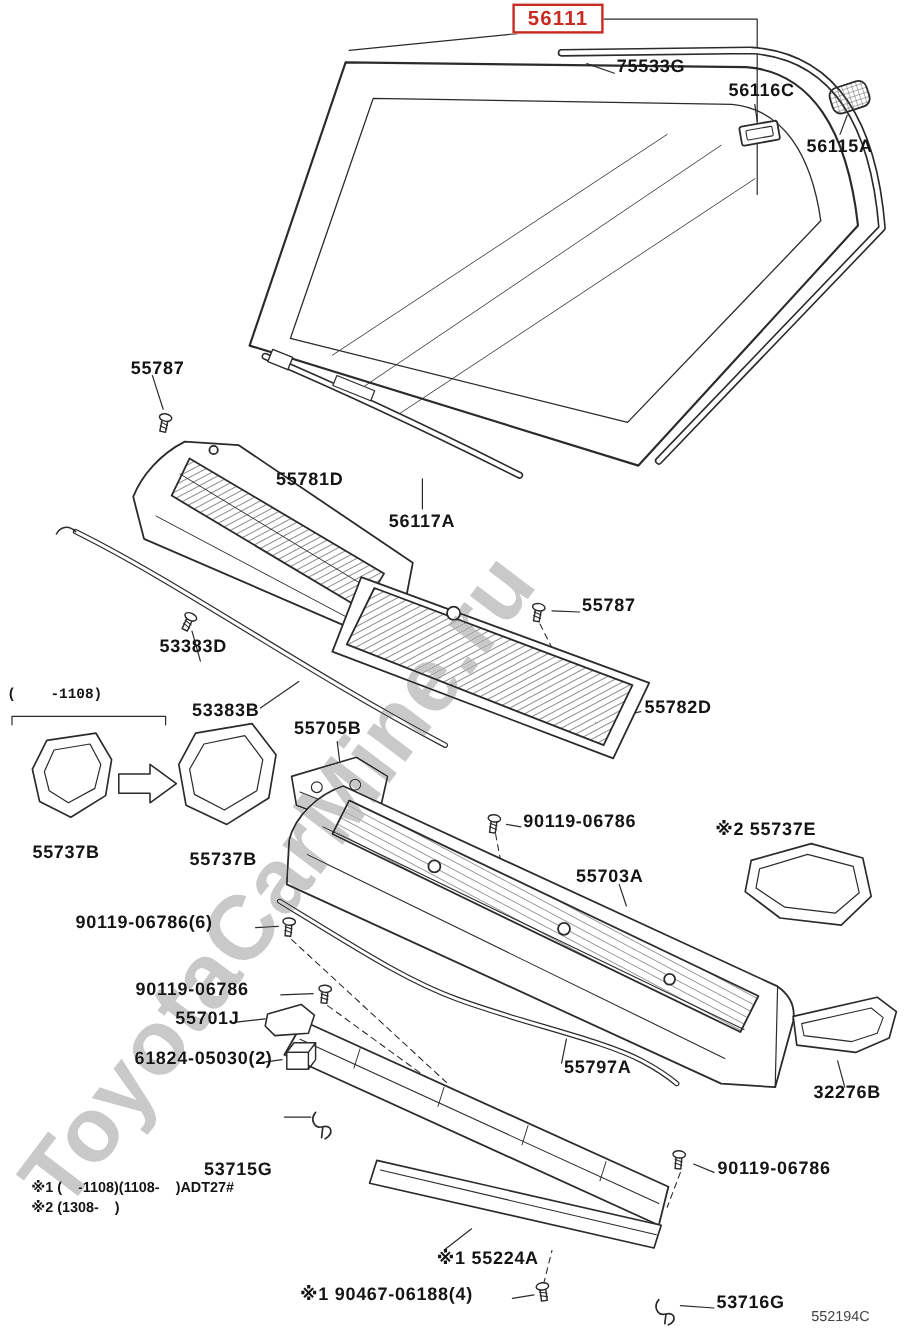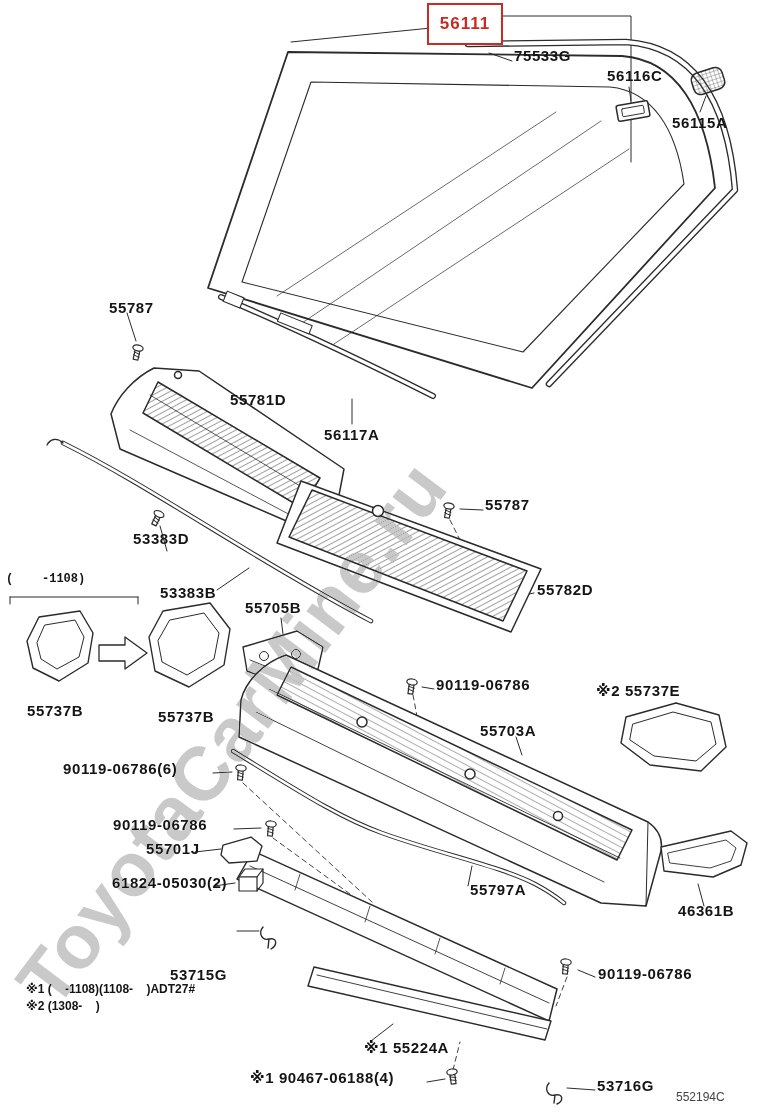--- a/index.html
+++ b/index.html
@@ -15,21 +15,21 @@
     font-size:76px; font-weight:bold; letter-spacing:1px;
     color:#c9c9c9; mix-blend-mode:darken; white-space:nowrap; pointer-events:none;
   }
   .lbl {
     position:absolute; z-index:3; font-weight:bold; font-size:15px;
     color:#141414; letter-spacing:0.6px; white-space:pre;
   }
   .lbl.sm { font-size:12px; letter-spacing:0; }
   .lbl.code { font-size:12px; font-weight:normal; color:#444; letter-spacing:0; }
   .mainbox {
-    position:absolute; left:427px; top:3px; width:76px; height:42px; z-index:3;
+    position:absolute; left:427px; top:3px; width:76px; height:25px; z-index:3;
     border:2.5px solid #c92a22; color:#c92a22; background:#fff;
     display:flex; align-items:center; justify-content:center;
     font-size:17px; font-weight:bold; letter-spacing:1px;
   }
 </style>
 </head>
 <body>
 
 <div class="canvas">
 
@@ -254,21 +254,21 @@
   <div class="lbl" style="left:158px; top:708px;">55737B</div>
   <div class="lbl" style="left:436px; top:676px;">90119-06786</div>
   <div class="lbl" style="left:596px; top:682px;">※2 55737E</div>
   <div class="lbl" style="left:480px; top:722px;">55703A</div>
   <div class="lbl" style="left:537px; top:581px;">55782D</div>
   <div class="lbl" style="left:63px;  top:760px;">90119-06786(6)</div>
   <div class="lbl" style="left:113px; top:816px;">90119-06786</div>
   <div class="lbl" style="left:126px; top:840px;margin-left:20px;">55701J</div>
   <div class="lbl" style="left:68px;  top:874px;margin-left:44px;">61824-05030(2)</div>
   <div class="lbl" style="left:438px; top:881px;margin-left:32px;">55797A</div>
-  <div class="lbl" style="left:678px; top:902px;">46361B</div>
+  <div class="lbl" style="left:678px; top:902px;">32276B</div>
   <div class="lbl" style="left:170px; top:966px;text-align:right;">53715G</div>
   <div class="lbl" style="left:598px; top:965px;">90119-06786</div>
   <div class="lbl sm" style="left:26px; top:982px;">※1 (    -1108)(1108-    )ADT27#</div>
   <div class="lbl sm" style="left:26px; top:999px;">※2 (1308-    )</div>
   <div class="lbl" style="left:320px; top:1039px;margin-left:44px;">※1 55224A</div>
   <div class="lbl" style="left:250px; top:1069px;">※1 90467-06188(4)</div>
   <div class="lbl" style="left:597px; top:1077px;">53716G</div>
   <div class="lbl code" style="left:676px; top:1090px;">552194C</div>
 
   <div class="wm">ToyotaCarMine.ru</div>

